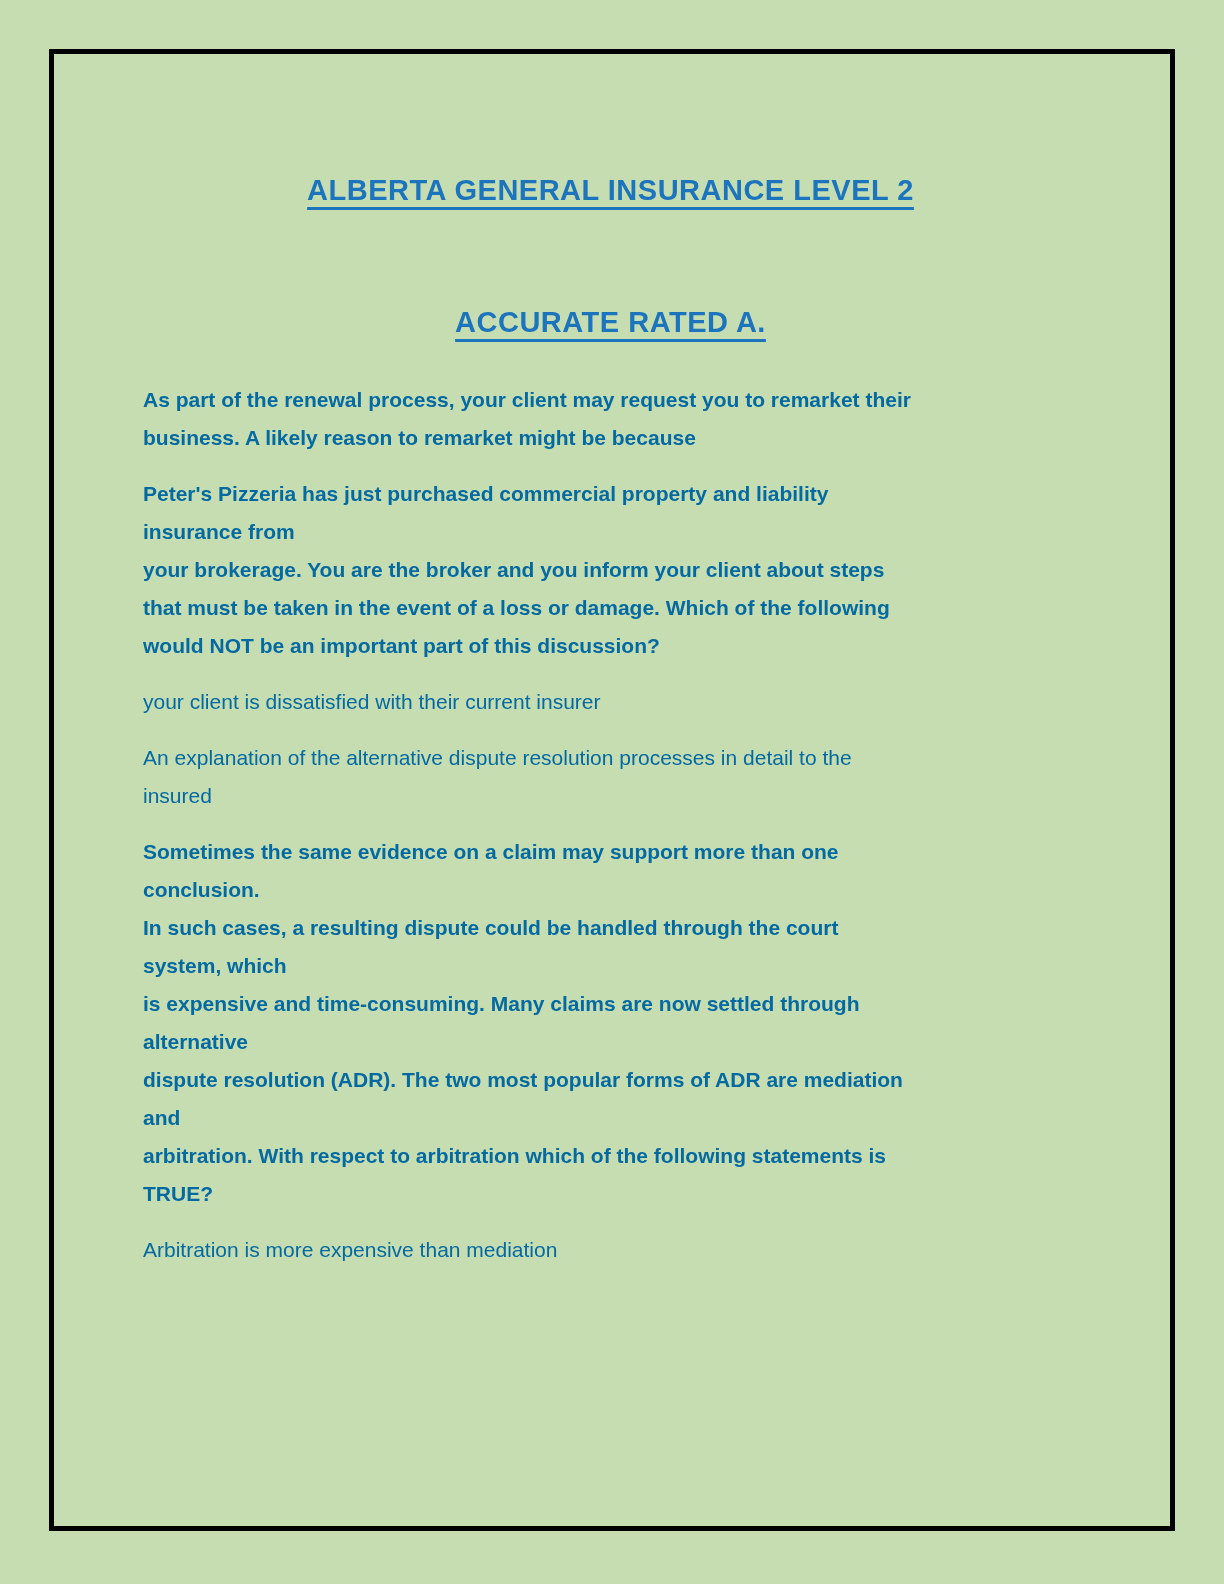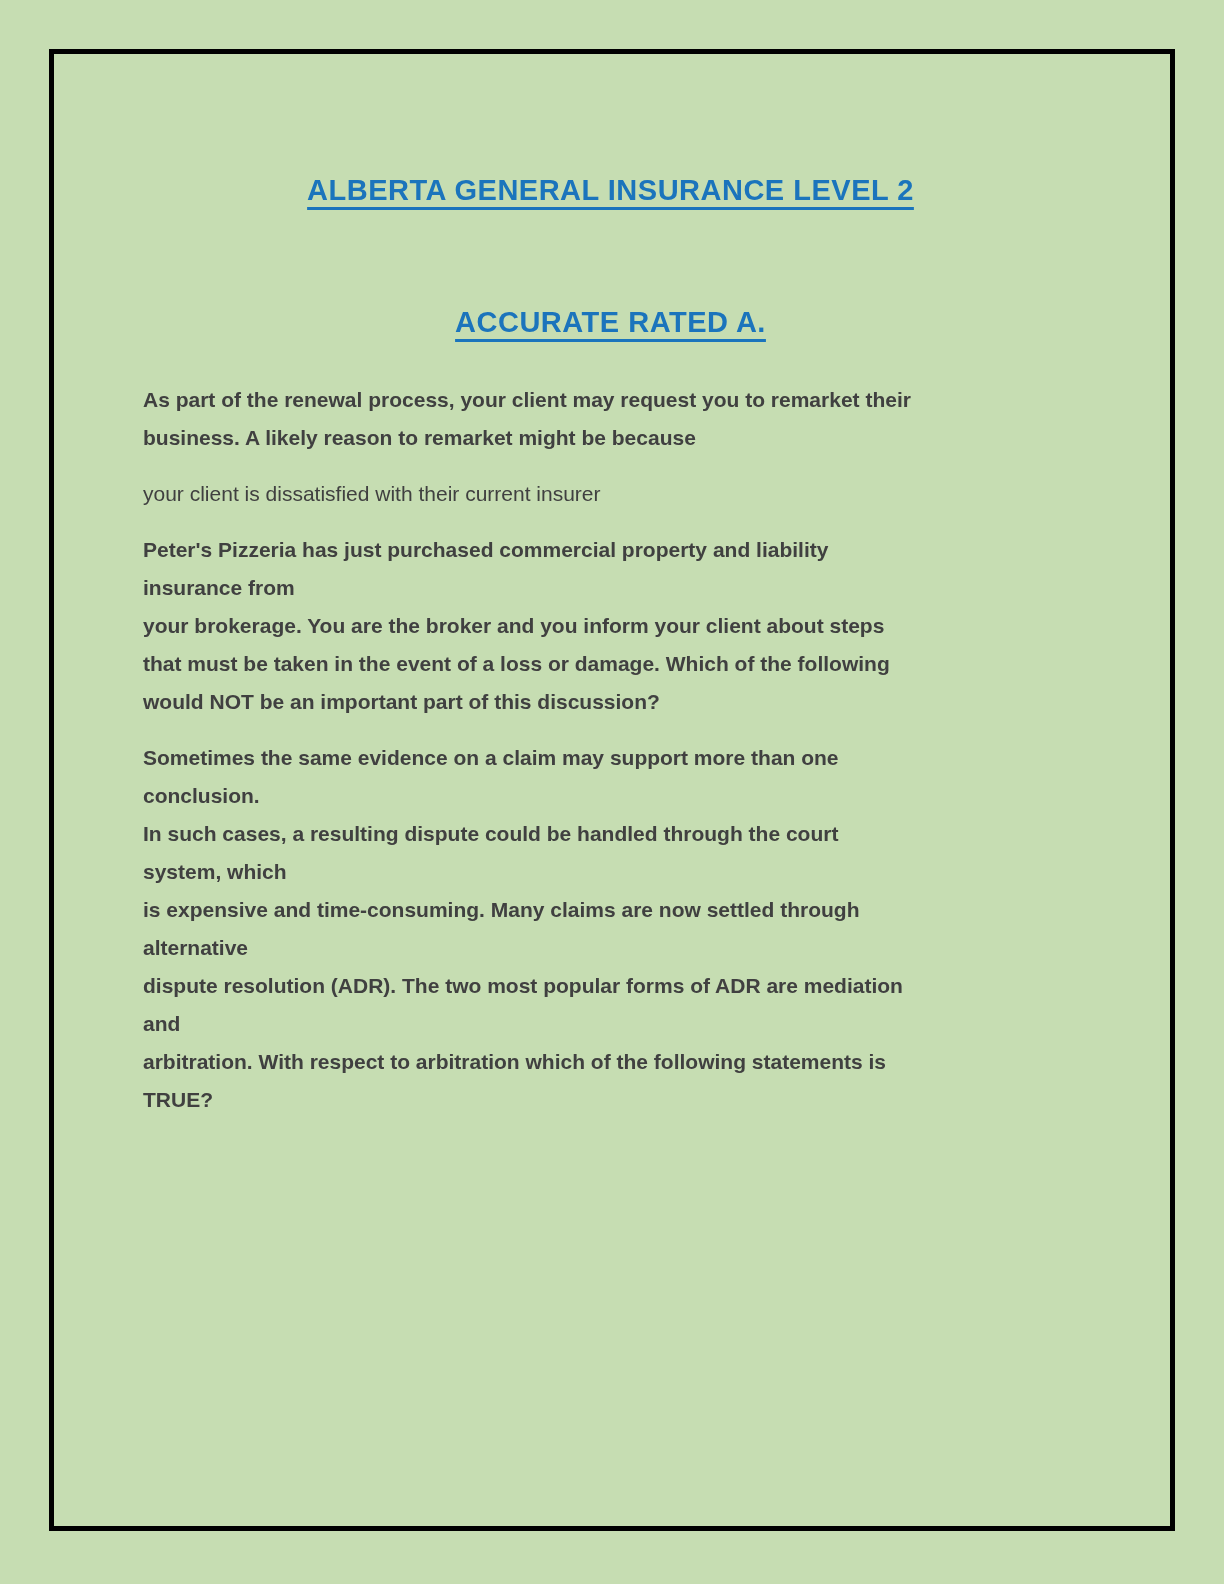--- a/index.html
+++ b/index.html
@@ -42,21 +42,21 @@
     display: inline;
     margin-top: 33px;
   }
   .title-line span {
     text-decoration: underline;
     text-decoration-thickness: 3px;
     text-underline-offset: 7px;
   }
   .para {
     white-space: pre-line;
-    color: #404040;
+    color: #0369a1;
     font-size: 21px;
     line-height: 38px;
     margin: 0 0 18px 0;
   }
   .para.q {
     font-weight: bold;
   }
   .para.a {
     font-weight: normal;
   }
@@ -66,29 +66,32 @@
 
 <div class="page-border"></div>
 
 <div class="content">
   <h1 class="doc-title"><span class="title-line"><span>ALBERTA GENERAL INSURANCE LEVEL 2</span></span><br>
     <br>
     <span class="title-line"><span>ACCURATE RATED A.</span></span></h1>
 
   <p class="para q">As part of the renewal process, your client may request you to remarket their
 business. A likely reason to remarket might be because</p>
-  <p class="para a">your client is dissatisfied with their current insurer</p>
   <p class="para q">Peter's Pizzeria has just purchased commercial property and liability
 insurance from
 your brokerage. You are the broker and you inform your client about steps
 that must be taken in the event of a loss or damage. Which of the following
 would NOT be an important part of this discussion?</p>
+  <p class="para a">your client is dissatisfied with their current insurer</p>
+  <p class="para a">An explanation of the alternative dispute resolution processes in detail to the
+insured</p>
   <p class="para q">Sometimes the same evidence on a claim may support more than one
 conclusion.
 In such cases, a resulting dispute could be handled through the court
 system, which
 is expensive and time-consuming. Many claims are now settled through
 alternative
 dispute resolution (ADR). The two most popular forms of ADR are mediation
 and
 arbitration. With respect to arbitration which of the following statements is
 TRUE?</p>
+  <p class="para a">Arbitration is more expensive than mediation</p>
 </div>
 
 </body></html>

